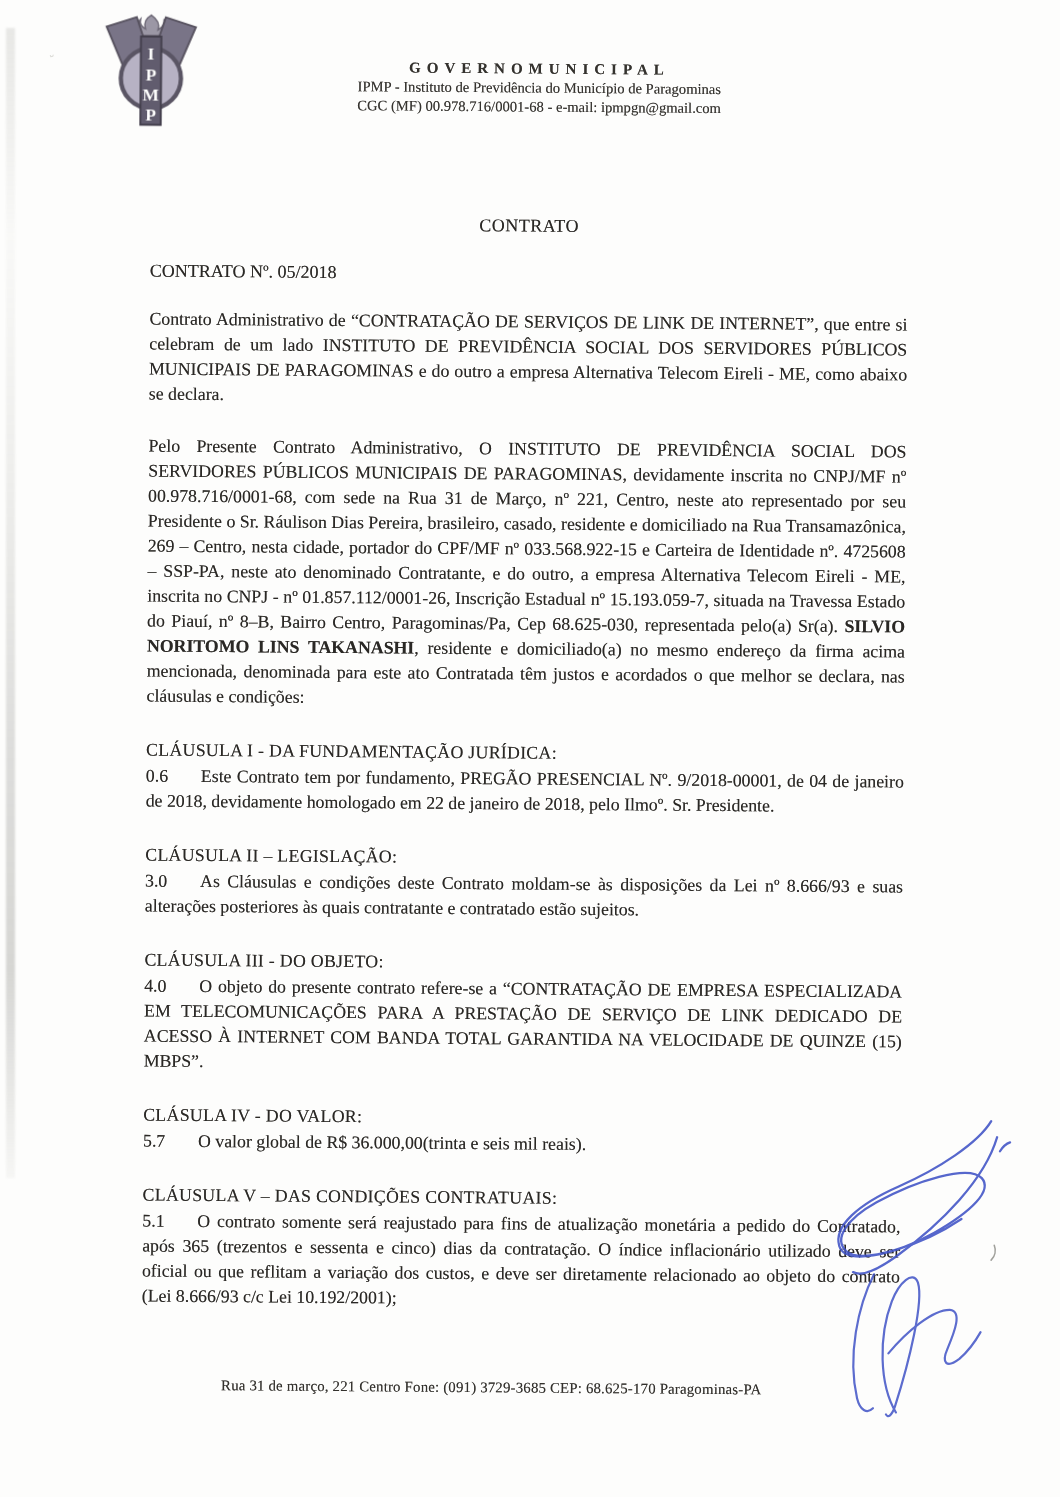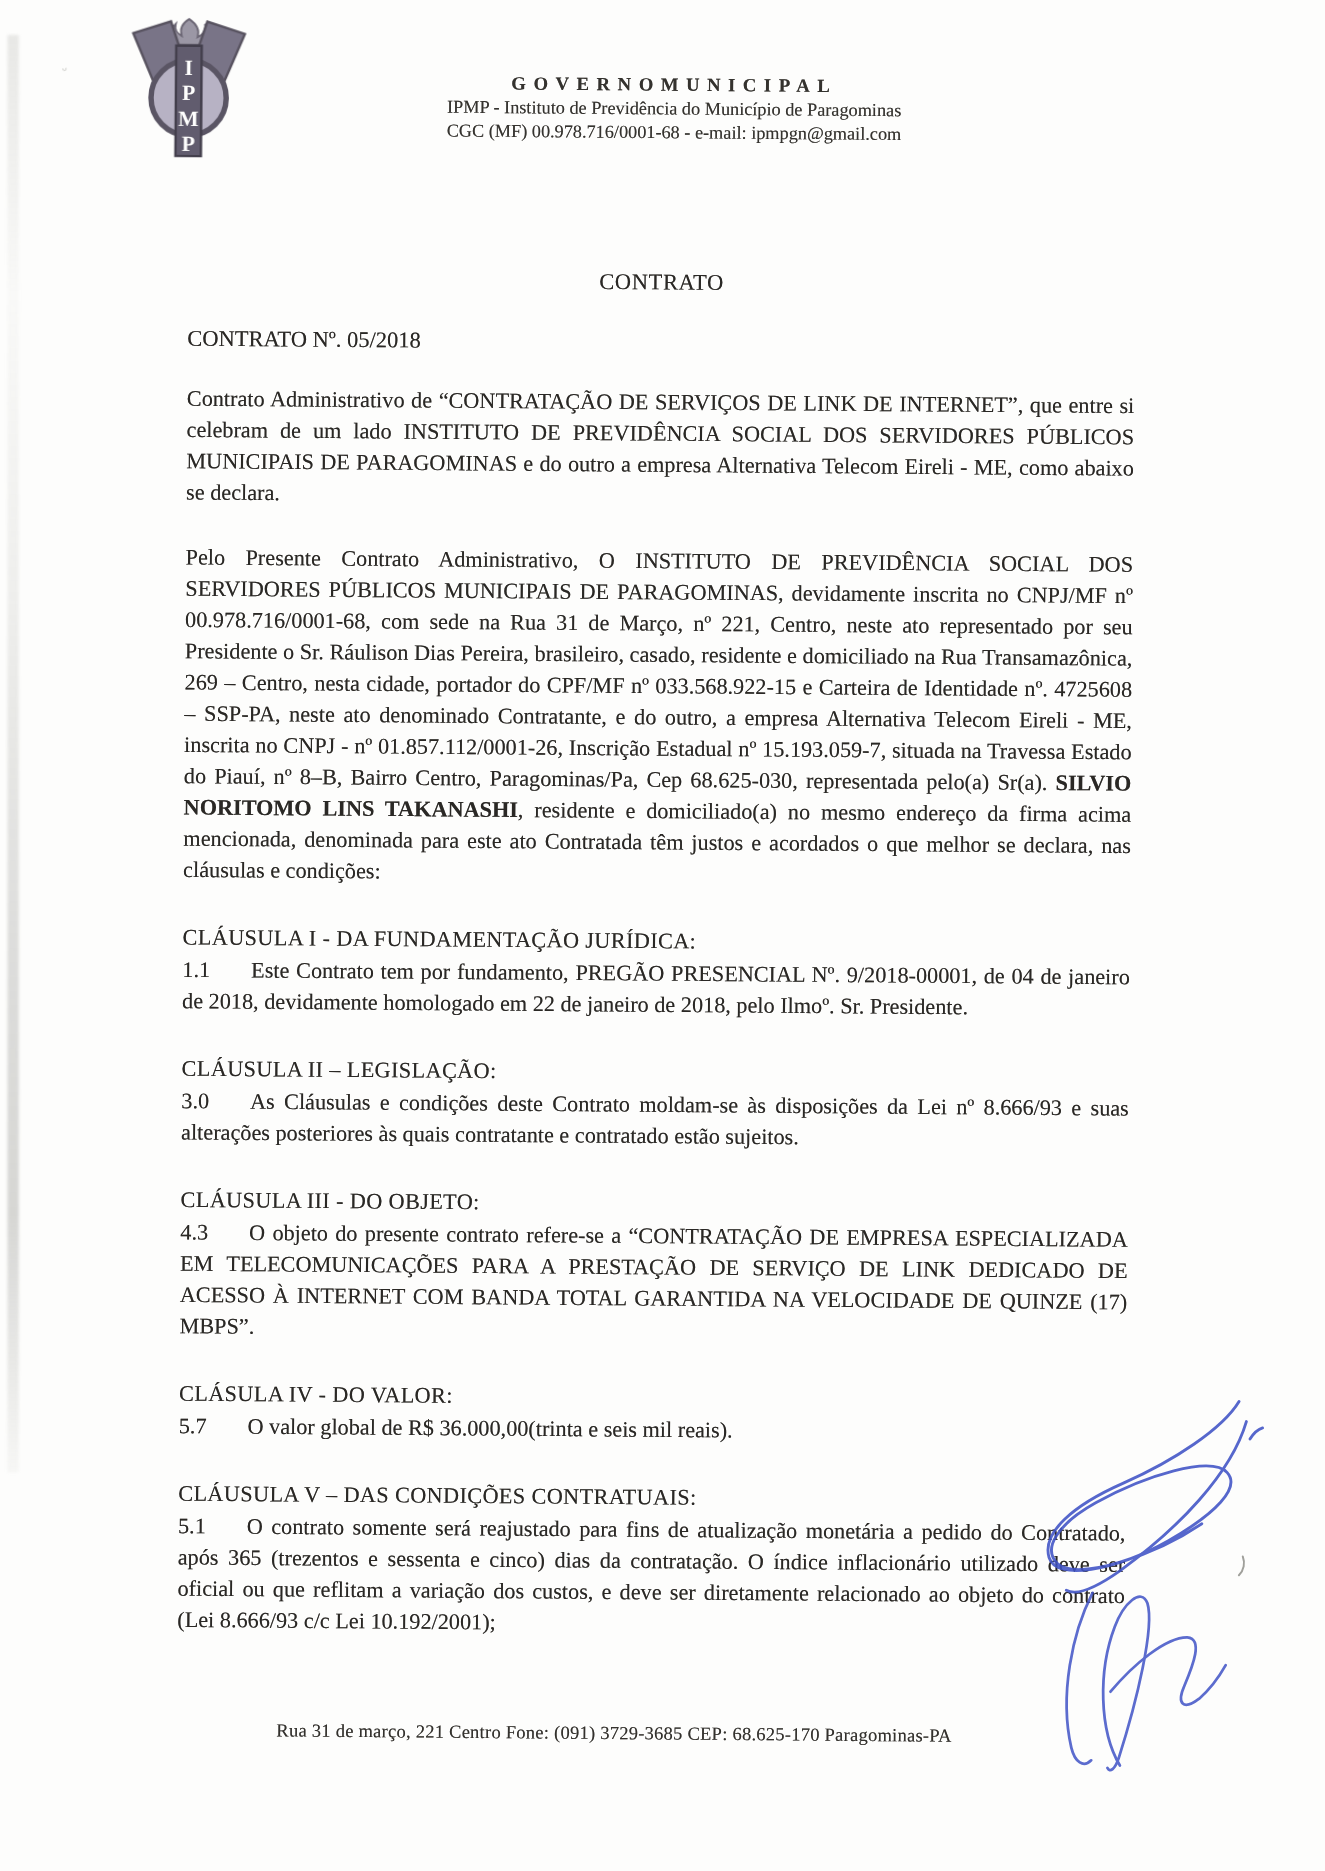--- a/index.html
+++ b/index.html
@@ -86,31 +86,31 @@
     <div class="doc-title">CONTRATO</div>
 
     <div class="contract-no">CONTRATO Nº. 05/2018</div>
 
     <p class="body just p-subject">Contrato Administrativo de “CONTRATAÇÃO DE SERVIÇOS DE LINK DE INTERNET”, que entre si celebram de um lado INSTITUTO DE PREVIDÊNCIA SOCIAL DOS SERVIDORES PÚBLICOS MUNICIPAIS DE PARAGOMINAS e do outro a empresa Alternativa Telecom Eireli - ME, como abaixo se declara.</p>
 
     <p class="body just p-preamble"><span>Pelo Presente Contrato Administrativo, O INSTITUTO DE PREVIDÊNCIA SOCIAL DOS SERVIDORES PÚBLICOS MUNICIPAIS DE PARAGOMINAS, devidamente inscrita no CNPJ/MF nº 00.978.716/0001-68, com sede na Rua 31 de Março, nº 221, Centro, neste ato representado por seu Presidente o Sr. Ráulison Dias Pereira, brasileiro, casado, residente e domiciliado na Rua Transamazônica, 269 – Centro, nesta cidade, portador do CPF/MF nº 033.568.922-15  e Carteira de Identidade nº. 4725608 – SSP-PA, neste ato denominado Contratante, e do outro, a empresa Alternativa Telecom Eireli - ME, inscrita no CNPJ - nº 01.857.112/0001-26, Inscrição Estadual nº 15.193.059-7, situada na Travessa Estado do Piauí, nº 8–B, Bairro Centro, Paragominas/Pa, Cep 68.625-030, representada pelo(a) Sr(a). </span><b>SILVIO NORITOMO LINS TAKANASHI</b><span>, residente e domiciliado(a) no mesmo endereço da firma acima mencionada, denominada para este ato Contratada têm justos e acordados o que melhor se declara, nas cláusulas e condições:</span></p>
 
     <section class="clause">
       <div class="clause-h">CLÁUSULA I - DA FUNDAMENTAÇÃO JURÍDICA:</div>
-      <p class="body just clause-b"><span class="cnum">1.1</span><span>Este Contrato tem por fundamento, PREGÃO PRESENCIAL Nº. 9/2018-00001, de 04 de janeiro de 2018, devidamente homologado em 22 de janeiro de 2018, pelo Ilmoº. Sr. Presidente.</span></p>
+      <p class="body just clause-b"><span class="cnum">0.6</span><span>Este Contrato tem por fundamento, PREGÃO PRESENCIAL Nº. 9/2018-00001, de 04 de janeiro de 2018, devidamente homologado em 22 de janeiro de 2018, pelo Ilmoº. Sr. Presidente.</span></p>
     </section>
 
     <section class="clause">
       <div class="clause-h">CLÁUSULA II – LEGISLAÇÃO:</div>
       <p class="body just clause-b"><span class="cnum">3.0</span><span>As Cláusulas e condições deste Contrato moldam-se às disposições da Lei nº 8.666/93 e suas alterações posteriores às quais contratante e contratado estão sujeitos.</span></p>
     </section>
 
     <section class="clause">
       <div class="clause-h">CLÁUSULA III - DO OBJETO:</div>
-      <p class="body just clause-b"><span class="cnum">4.3</span><span>O objeto do presente contrato refere-se a “CONTRATAÇÃO DE EMPRESA ESPECIALIZADA EM TELECOMUNICAÇÕES PARA A PRESTAÇÃO DE SERVIÇO DE LINK DEDICADO DE ACESSO À INTERNET COM BANDA TOTAL GARANTIDA NA VELOCIDADE DE QUINZE (17) MBPS”.</span></p>
+      <p class="body just clause-b"><span class="cnum">4.0</span><span>O objeto do presente contrato refere-se a “CONTRATAÇÃO DE EMPRESA ESPECIALIZADA EM TELECOMUNICAÇÕES PARA A PRESTAÇÃO DE SERVIÇO DE LINK DEDICADO DE ACESSO À INTERNET COM BANDA TOTAL GARANTIDA NA VELOCIDADE DE QUINZE (15) MBPS”.</span></p>
     </section>
 
     <section class="clause">
       <div class="clause-h">CLÁSULA IV - DO VALOR:</div>
       <p class="body just clause-b"><span class="cnum">5.7</span><span>O valor global de R$ 36.000,00(trinta e seis mil reais).</span></p>
     </section>
 
     <section class="clause">
       <div class="clause-h">CLÁUSULA V – DAS CONDIÇÕES CONTRATUAIS:</div>
       <p class="body just clause-b"><span class="cnum">5.1</span><span>O contrato somente será reajustado para fins de atualização monetária a pedido do Contratado, após 365 (trezentos e sessenta e cinco) dias da contratação. O índice inflacionário utilizado deve ser oficial ou que reflitam a variação dos custos, e deve ser diretamente relacionado ao objeto do contrato (Lei 8.666/93 c/c Lei 10.192/2001);</span></p>

